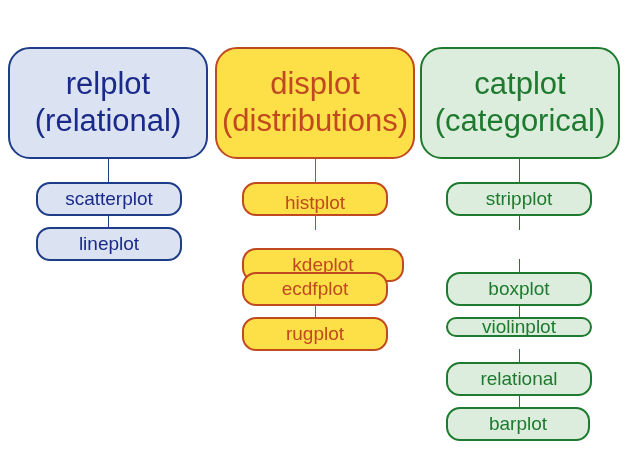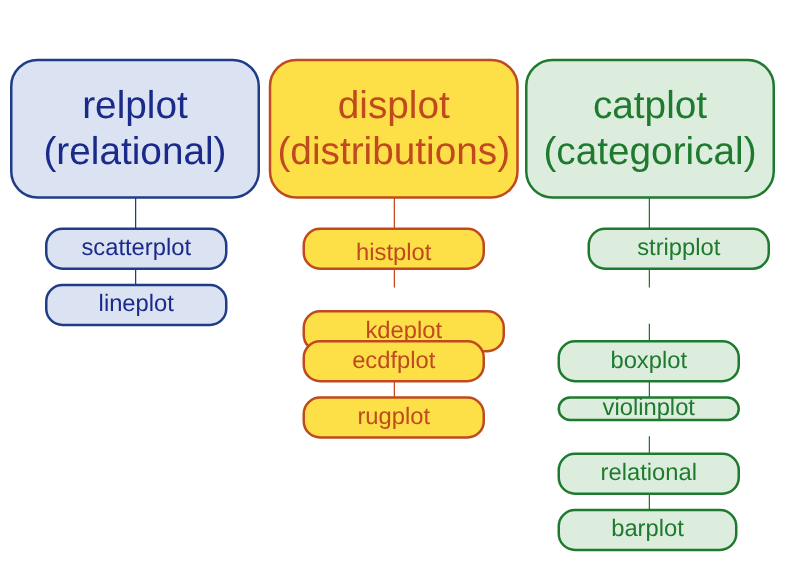--- a/index.html
+++ b/index.html
@@ -127,21 +127,21 @@
   <div class="connector green" style="left:519px; top:259px; height:16px;"></div>
   <div class="connector green" style="left:519px; top:304px; height:16px;"></div>
   <div class="connector green" style="left:519px; top:349px; height:16px;"></div>
   <div class="connector green" style="left:519px; top:394px; height:16px;"></div>
 
   <div class="node parent theme-green" style="left:420px; top:47px; width:200px; height:112px;">
     <span class="label">catplot
 (categorical)</span>
   </div>
 
-  <div class="node child theme-green" style="left:446px; top:182px; width:146px; height:34px;margin-left:24px;">
+  <div class="node child theme-green" style="left:446px; top:182px; width:146px; height:34px;">
     <span class="label">stripplot</span>
   </div>
 
 
   <div class="node child theme-green" style="left:446px; top:272px; width:146px; height:34px;">
     <span class="label">boxplot</span>
   </div>
 
   <div class="node child theme-green" style="left:446px; top:317px; width:146px; height:20px;">
     <span class="label">violinplot</span>

